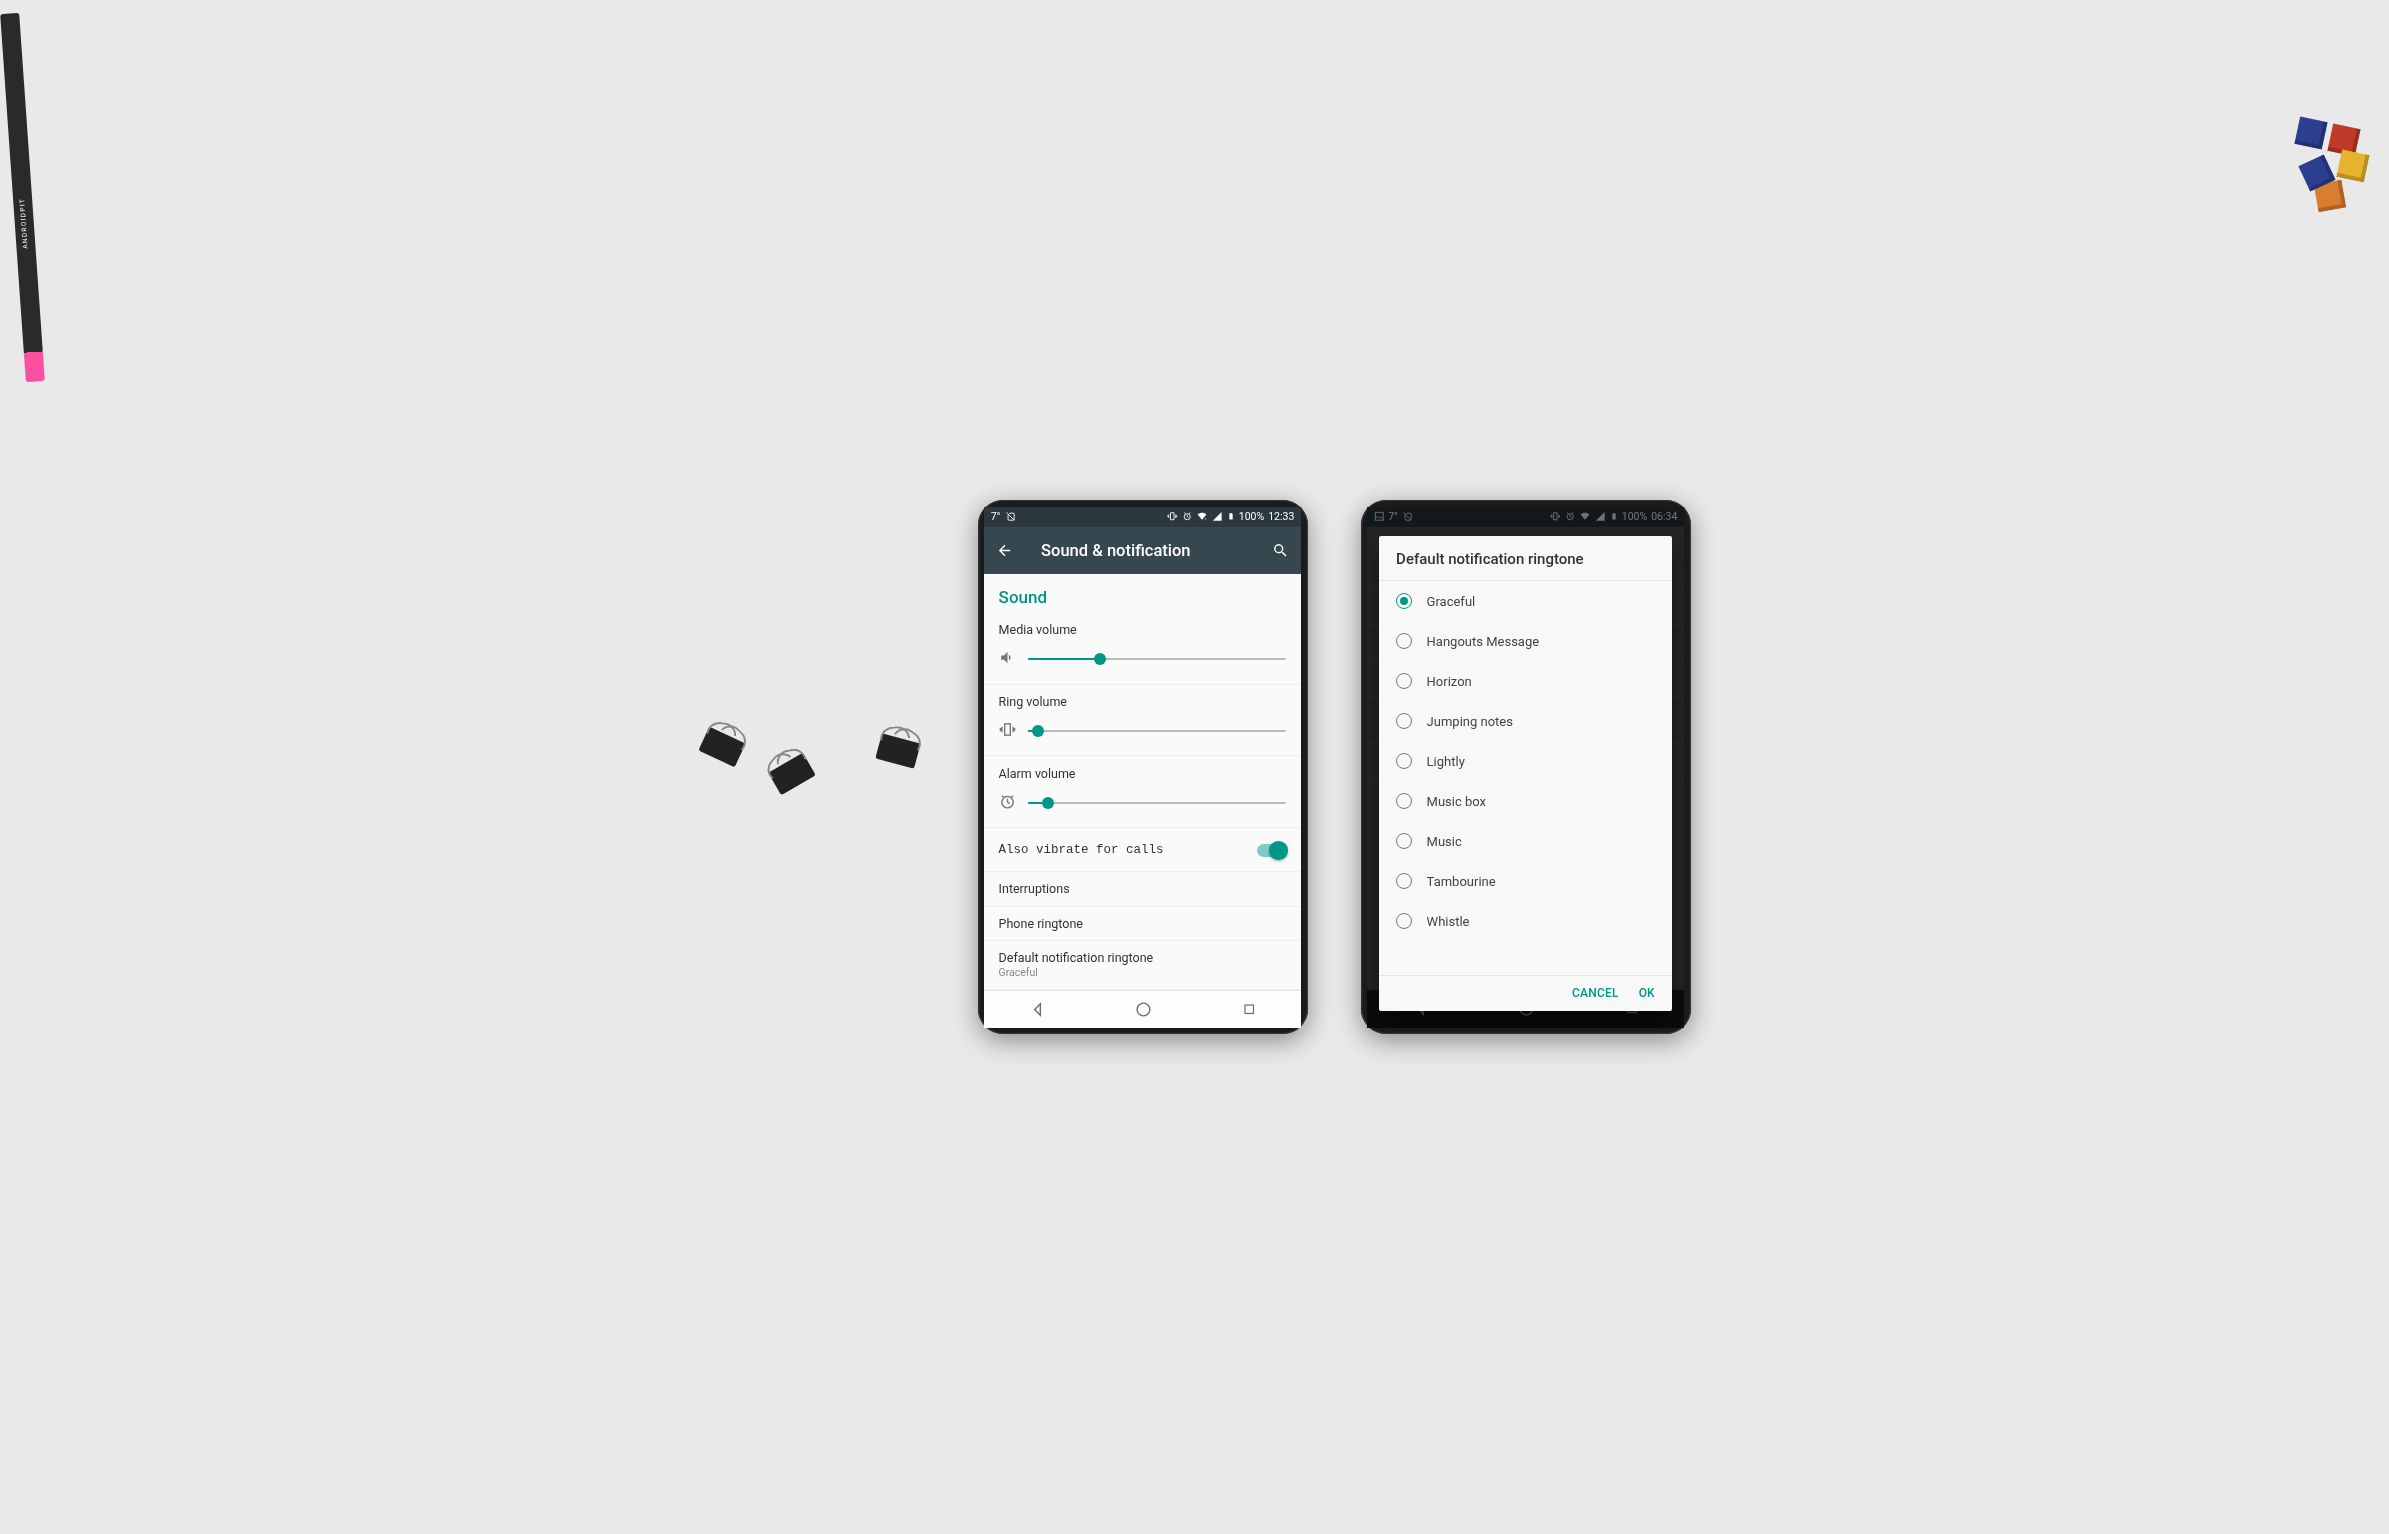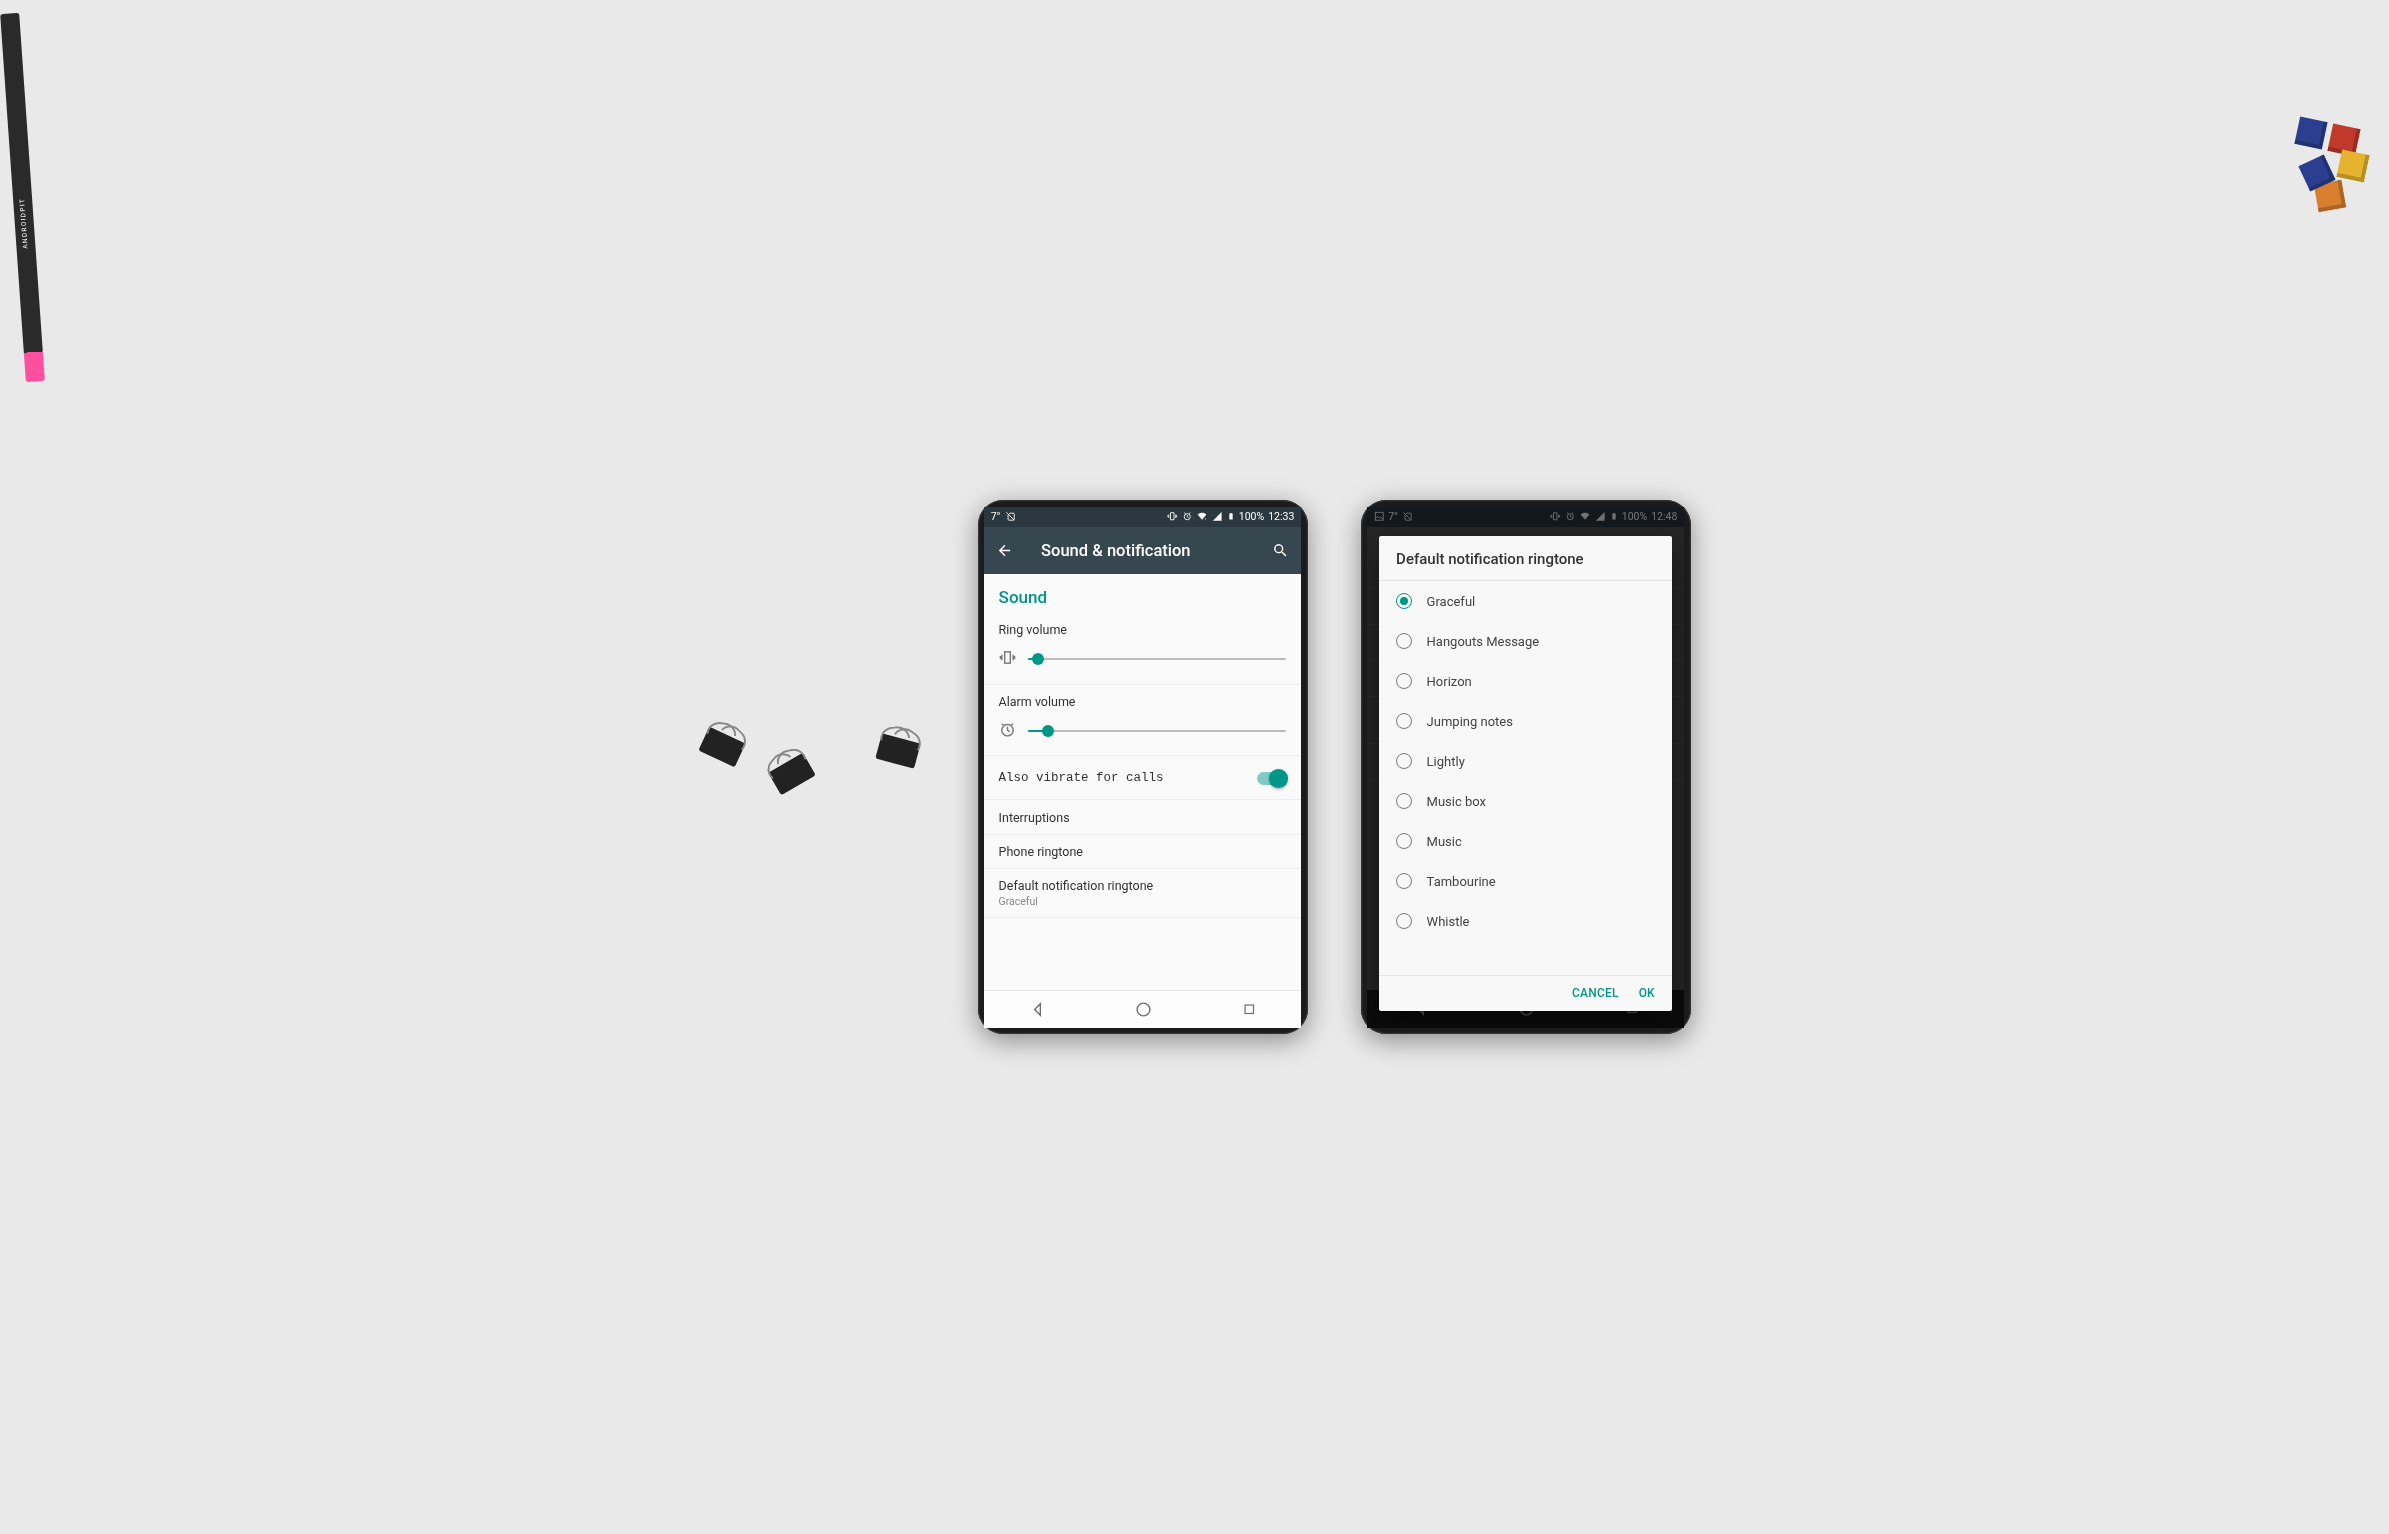--- a/index.html
+++ b/index.html
@@ -215,20 +215,32 @@
       <svg width="17" height="17" viewBox="0 0 24 24" fill="#fff">
           <path d="M15.5 14h-.8l-.3-.3a6.5 6.5 0 10-.7.7l.3.3v.8l5 5 1.5-1.5-5-5zM9.5 14a4.5 4.5 0 110-9 4.5 4.5 0 010 9z"></path>
         </svg>
     </div>
 
     <div class="content">
       <div class="section-label">Sound</div>
 
       <div id="sliders">
           <div class="slider-row">
+            <div class="row-title">Media volume</div>
+            <div class="slider-wrap">
+              <span><svg width="17" height="17" viewBox="0 0 24 24" fill="#777">
+                  <path d="M3 9v6h4l5 5V4L7 9H3zm13.5 3a4.5 4.5 0 00-2.5-4v8a4.5 4.5 0 002.5-4z"></path>
+                </svg></span>
+              <div class="slider">
+                <div class="fill" style="width:28%"></div>
+                <div class="thumb" style="left:28%"></div>
+              </div>
+            </div>
+          </div>
+          <div class="slider-row">
             <div class="row-title">Ring volume</div>
             <div class="slider-wrap">
               <span><svg width="17" height="17" viewBox="0 0 24 24" fill="none" stroke="#777" stroke-width="2">
                   <rect x="8" y="4" width="8" height="16"></rect>
                   <path d="M4 8v8M20 8v8M2 10v4M22 10v4"></path>
                 </svg></span>
               <div class="slider">
                 <div class="fill" style="width:4%"></div>
                 <div class="thumb" style="left:4%"></div>
               </div>
@@ -304,21 +316,21 @@
       <svg width="12" height="10.5" viewBox="0 0 24 24">
           <path d="M12 20L2 8c6-5 14-5 20 0z"></path>
         </svg>
       <svg width="10.5" height="10.5" viewBox="0 0 24 24">
           <path d="M2 22L22 2v20z"></path>
         </svg>
       <svg width="8" height="10.5" viewBox="0 0 24 24">
           <path d="M7 4h10v18H7zM10 2h4v2h-4z"></path>
         </svg>
       <span>100%</span>
-      <span>12:48</span>
+      <span>06:34</span>
     </div>
 
     <div class="content" style="background:#555;">
       <div style="height:26px"></div>
       <div class="bg-row"><span>R</span></div>
       <div class="bg-row"><span>A</span></div>
       <div class="bg-row"><span>I</span></div>
       <div class="bg-row"><span>P</span></div>
       <div class="bg-row">
         <div>D</div>

